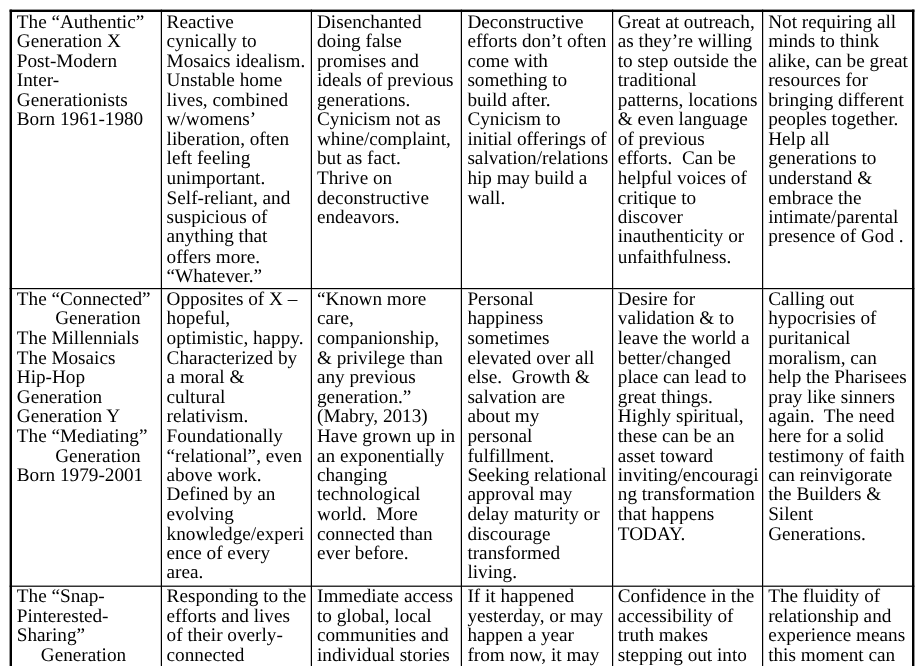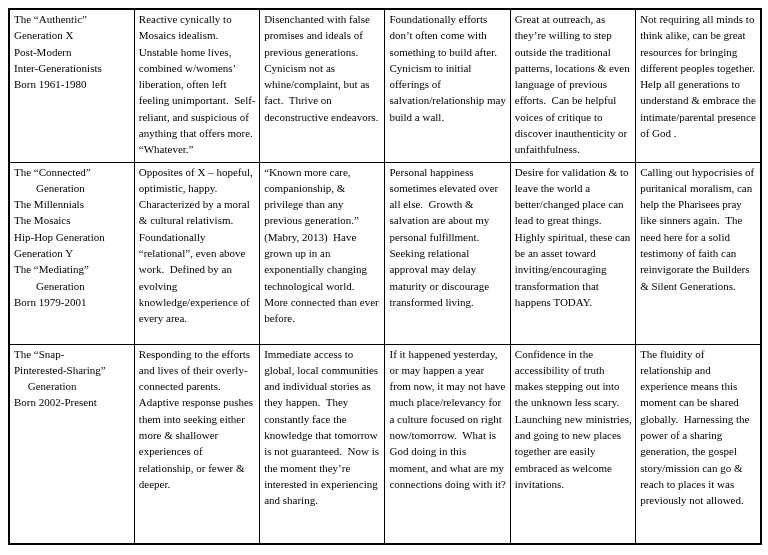--- a/index.html
+++ b/index.html
@@ -18,21 +18,21 @@
     top: 8px;
     width: 754px;
     border: 2px solid #000000;
     background: #ffffff;
   }
   .doc-table td {
     border: 1px solid #000000;
     vertical-align: top;
     padding: 1px 3px 1px 4px;
     font-family: "Liberation Serif", "DejaVu Serif", serif;
-    font-size: 11px;
+    font-size: 16px;
     line-height: 16.3px;
     color: #000000;
     white-space: pre-wrap;
     overflow-wrap: break-word;
     overflow: hidden;
   }
   tr.row-1 { height: 153px; }
   tr.row-2 { height: 182px; }
   tr.row-3 { height: 200px; }
 </style>
@@ -49,22 +49,22 @@
       <col style="width:16.6665%">
   </colgroup>
   <tbody>
     <tr class="row-1">
       <td>The “Authentic”
 Generation X
 Post-Modern
 Inter-Generationists
 Born 1961-1980</td>
       <td>Reactive cynically to Mosaics idealism.  Unstable home lives, combined w/womens’ liberation, often left feeling unimportant.  Self-reliant, and suspicious of anything that offers more.  “Whatever.”</td>
-      <td>Disenchanted with false promises and ideals of previous generations.  Cynicism not as whine/complaint, but as fact.  Thrive on deconstructive endeavors.</td>
-      <td>Foundationally efforts don’t often come with something to build after.  Cynicism to initial offerings of salvation/relationship may build a wall.</td>
+      <td>Disenchanted doing false promises and ideals of previous generations.  Cynicism not as whine/complaint, but as fact.  Thrive on deconstructive endeavors.</td>
+      <td>Deconstructive efforts don’t often come with something to build after.  Cynicism to initial offerings of salvation/relationship may build a wall.</td>
       <td>Great at outreach, as they’re willing to step outside the traditional patterns, locations &amp; even language of previous efforts.  Can be helpful voices of critique to discover inauthenticity or unfaithfulness.</td>
       <td>Not requiring all minds to think alike, can be great resources for bringing different peoples together.  Help all generations to understand &amp; embrace the intimate/parental presence of God .</td>
     </tr>
     <tr class="row-2">
       <td>The “Connected”
         Generation
 The Millennials
 The Mosaics
 Hip-Hop Generation
 Generation Y

